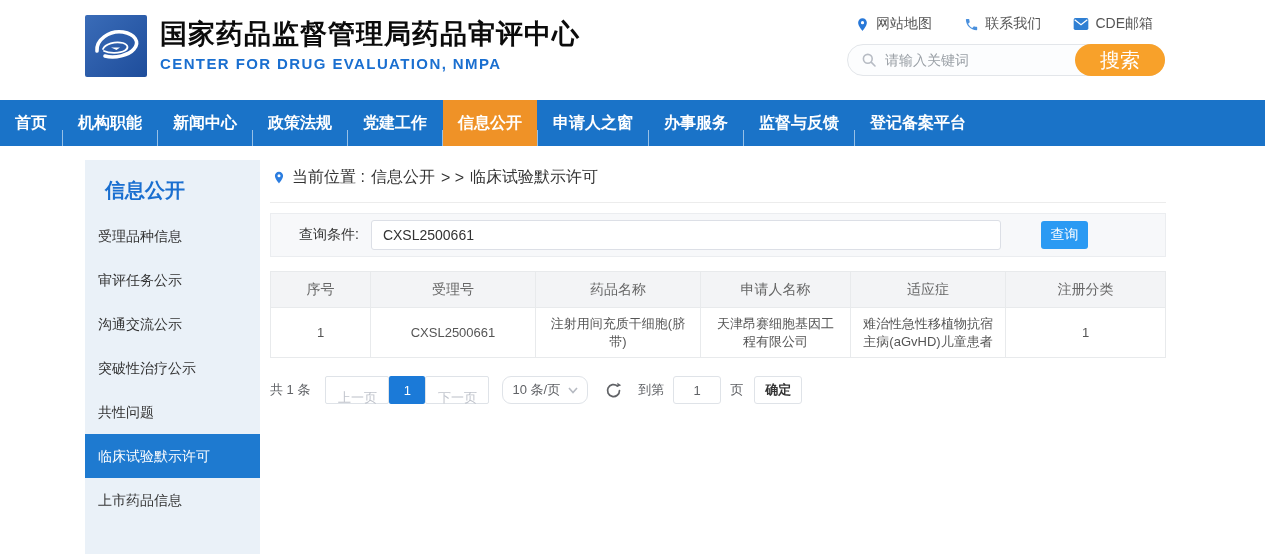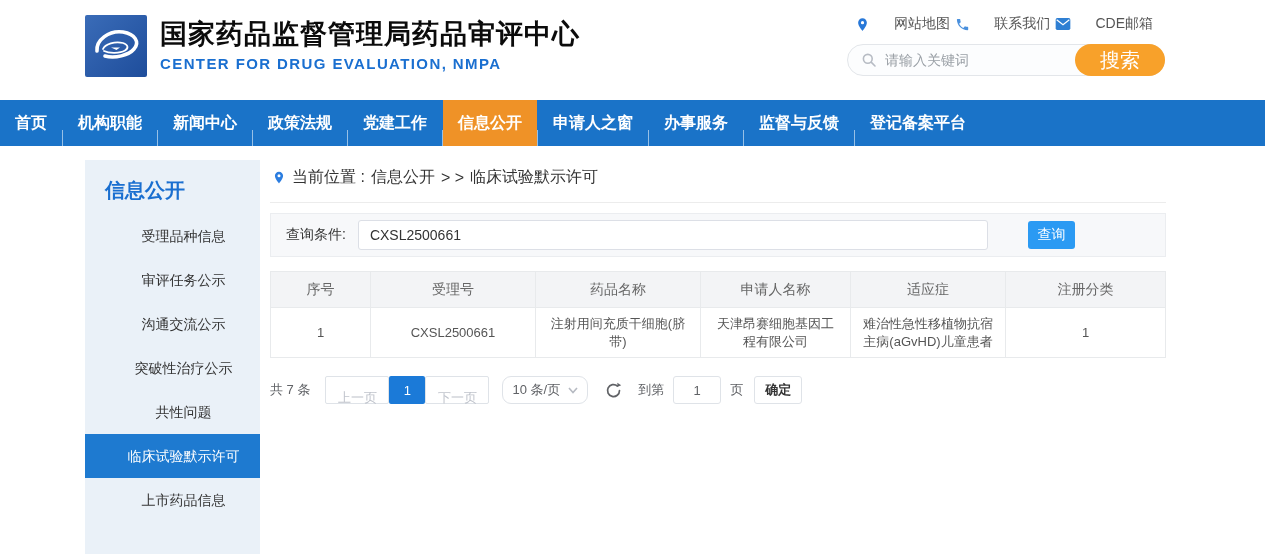--- a/index.html
+++ b/index.html
@@ -9,21 +9,21 @@
   
   .header { height:100px; display:flex; align-items:center; justify-content:space-between;
     padding:0 100px 9px 85px; background:#fff; }
   .brand { display:flex; align-items:center; }
   .logo { width:62px; height:62px; display:block; cursor:pointer; }
   .brand-text { margin-left:13px; }
   .site-title { font-size:27px; font-weight:bold; color:#0b0b0b; letter-spacing:1px; line-height:1.15; }
   .site-subtitle { font-size:15px; font-weight:bold; color:#1a6fd0; letter-spacing:1.4px; margin-top:4px; }
   .header-right { width:318px; display:flex; flex-direction:column; gap:11px; }
   .quick-links { display:flex; justify-content:space-between; padding:0 12px 0 8px; }
-  .quick-link { display:flex; align-items:center; gap:24px; font-size:14px; color:#555;
+  .quick-link { display:flex; align-items:center; gap:6px; font-size:14px; color:#555;
     cursor:pointer; text-decoration:none; }
   .quick-link svg { display:block; }
   .search-box { position:relative; height:32px; border:1px solid #e3e6ea; border-radius:16px;
     background:#fcfdfe; display:flex; align-items:center; padding-left:13px; }
   .search-box input { border:none; outline:none; background:transparent; flex:1; margin-left:8px;
     font-size:14px; color:#333; min-width:0; }
   .search-box input::placeholder { color:#9aa0a6; }
   .search-btn { position:absolute; right:-1px; top:-1px; height:32px; padding:0 25px; border:none;
     border-radius:16px; background:#f8a12a; color:#fff; font-size:20px; cursor:pointer; }
 
@@ -33,32 +33,32 @@
     padding:0 15px; cursor:pointer; white-space:nowrap; }
   .nav-item.active { background:#ef9227; }
   .nav-sep { width:1px; height:16px; background:rgba(255,255,255,.55); }
 
   
   .content { display:flex; align-items:flex-start; padding:14px 100px 0 85px; }
 
   .sidebar { width:175px; flex-shrink:0; background:#eaf1f8; min-height:394px; padding-bottom:8px; }
   .sidebar-title { color:#1a6fd0; font-size:20px; font-weight:bold; line-height:20px;
     padding:20px 0 14px 20px; }
-  .sidebar-item { font-size:14px; color:#333; line-height:16px; padding:14px 8px 14px 30px;
-    cursor:pointer;text-align:center; }
+  .sidebar-item { font-size:14px; color:#333; line-height:16px; padding:14px 8px 14px 13px;
+    cursor:pointer; }
   .sidebar-item.active { background:#1e7ad0; color:#fff; }
 
   .main { flex:1; margin-left:10px; }
 
   .breadcrumb { display:flex; align-items:center; gap:6px; font-size:16px; color:#333;
     padding:7px 0 14px 2px; border-bottom:1px solid #ececec; }
   .breadcrumb .crumb-link { cursor:pointer; }
 
   .query-bar { margin-top:10px; height:44px; background:#f7f8fa; border:1px solid #ebedf0;
-    display:flex; align-items:center; padding:0 15px; }
+    display:flex; align-items:center; padding:0 28px; }
   .query-label { font-size:14px; color:#333; white-space:nowrap; }
   .query-input { margin-left:12px; width:630px; height:30px; border:1px solid #dcdfe6;
     border-radius:3px; padding:0 11px; font-size:14px; color:#333; outline:none; background:#fff; }
   .query-btn { margin-left:40px; width:47px; height:28px; border:none; border-radius:3px;
     background:#2b9af3; color:#fff; font-size:14px; cursor:pointer; }
 
   .result-table { margin-top:14px; width:100%; border-collapse:collapse; text-align:center;
     table-layout:fixed; }
   .result-table th { background:#f3f4f6; border:1px solid #e8eaec; height:36px; font-size:14px;
     font-weight:normal; color:#666; }
@@ -218,21 +218,21 @@
             <td>CXSL2500661</td>
             <td>注射用间充质干细胞(脐带)</td>
             <td>天津昂赛细胞基因工程有限公司</td>
             <td>难治性急性移植物抗宿主病(aGvHD)儿童患者</td>
             <td>1</td>
           </tr>
         </tbody>
       </table>
 
       <div class="pagination">
-        <span class="pg-total">共 7 条</span>
+        <span class="pg-total">共 1 条</span>
         <button class="pg-btn">上一页</button>
         <button class="pg-page">1</button>
         <button class="pg-btn">下一页</button>
         <div class="pg-select">
           <span>10 条/页</span>
           <svg width="10" height="7" viewBox="0 0 10 7">
             <path d="M1 1 L5 5.5 L9 1" fill="none" stroke="#b6bac2" stroke-width="1.6"></path>
           </svg>
         </div>
         <span class="pg-refresh">

